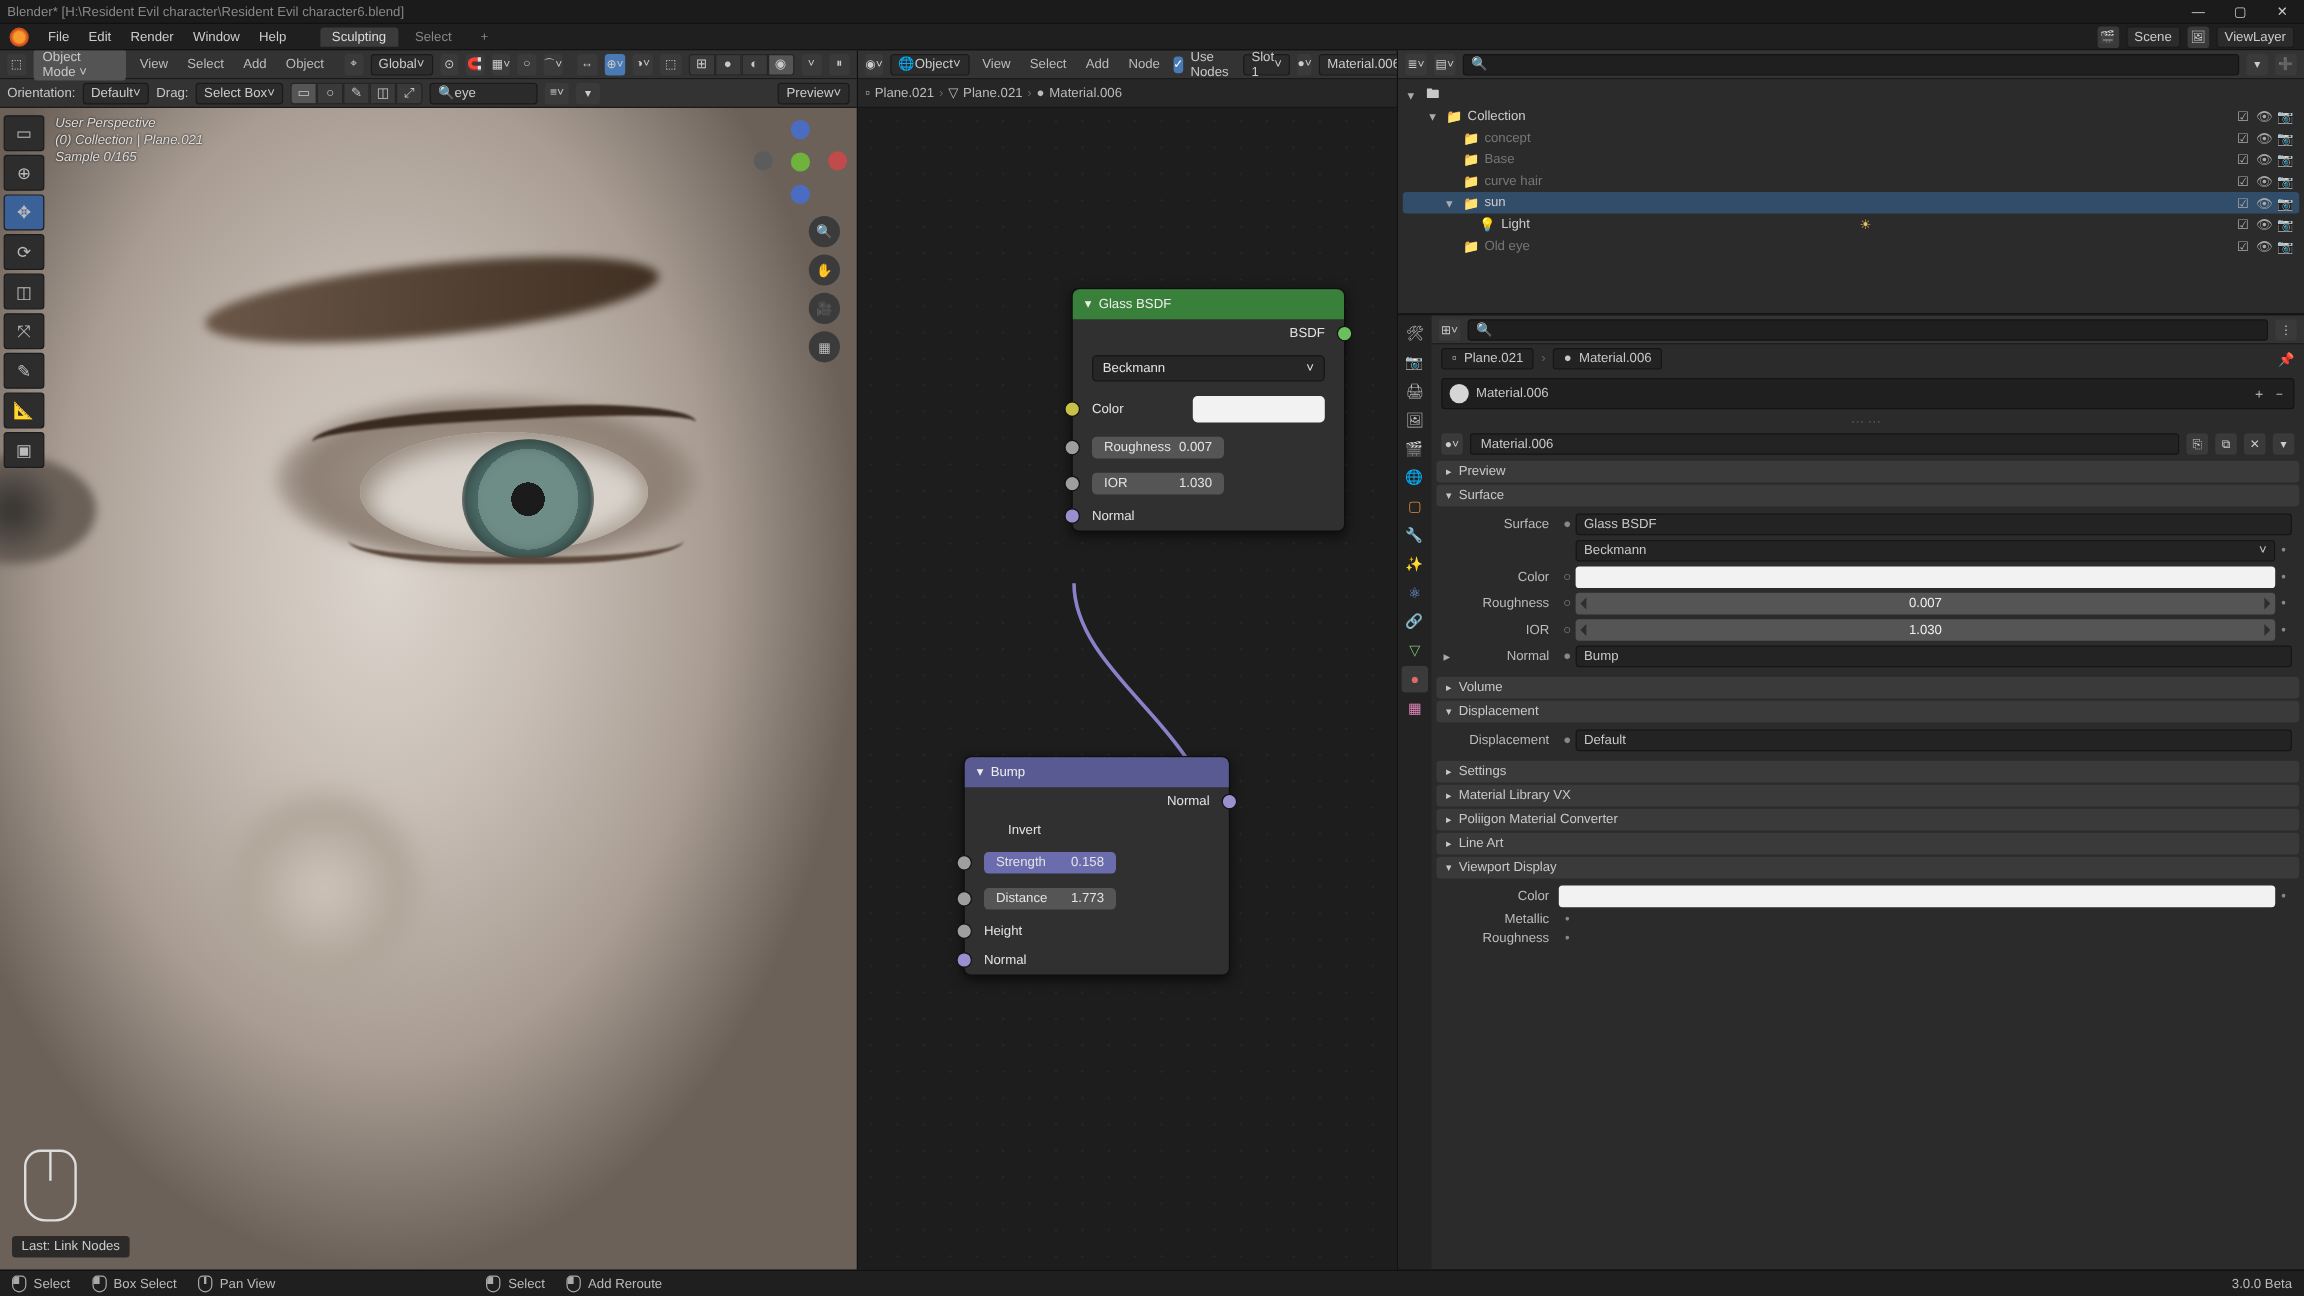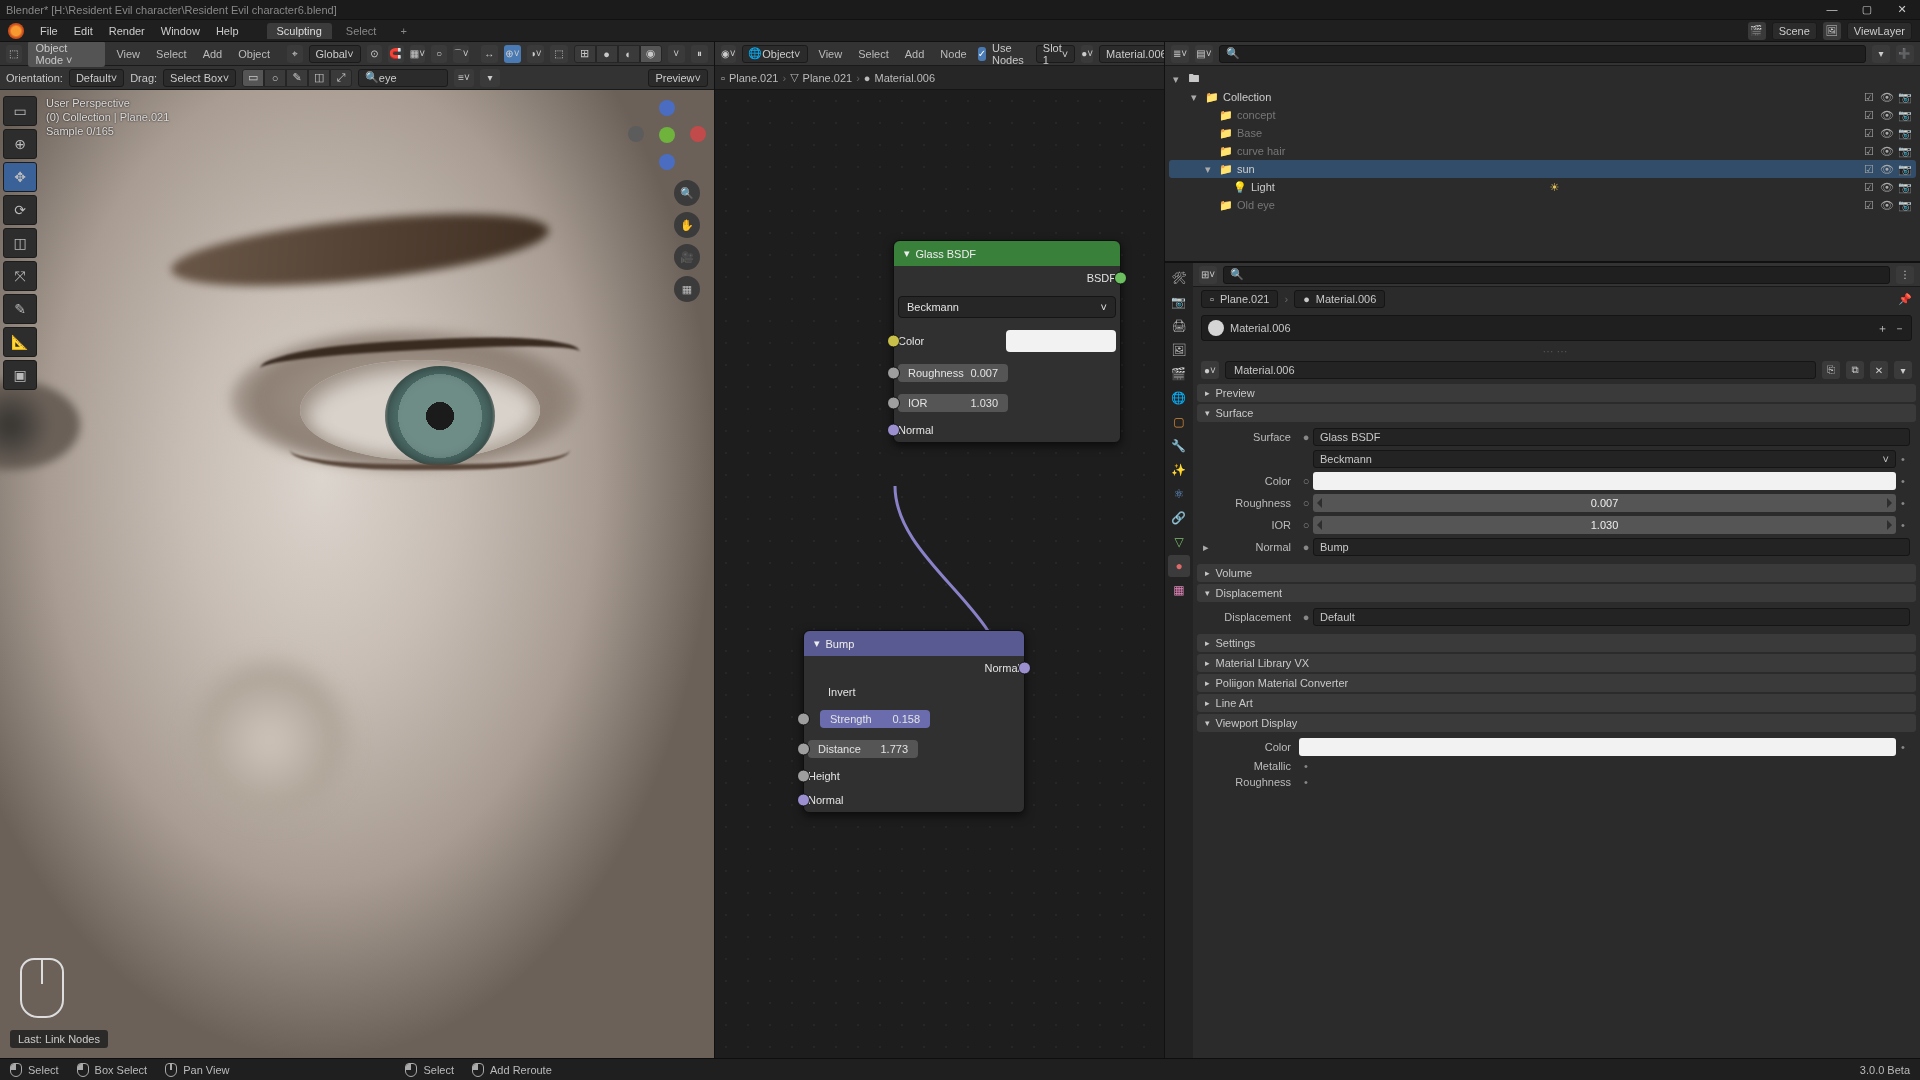--- a/index.html
+++ b/index.html
@@ -40,21 +40,21 @@
 .face-overlay { position:absolute; inset:0; }
 
 .brow { position:absolute; left:170px; top:130px; width:380px; height:60px; border-radius:50%; background:linear-gradient(100deg,#6a5748,#3f2f22); filter:blur(4px); transform:rotate(-6deg); }
 .eye-socket { position:absolute; left:230px; top:240px; width:350px; height:140px; border-radius:50%; background:radial-gradient(ellipse at center,#b3a79c 0%, #8d7f74 60%, transparent 80%); filter:blur(6px); }
 .eye-white { position:absolute; left:300px; top:270px; width:240px; height:100px; border-radius:50%; background:#d8d2cb; box-shadow: inset 6px 8px 20px #9a8d82, inset -6px -6px 14px #b9b0a5; }
 .iris { position:absolute; left:385px; top:276px; width:110px; height:100px; border-radius:50%; background:radial-gradient(circle at 50% 50%, #1b1b1b 0 14px, #6f8d87 14px 42px, #4b6a66 42px 52px, rgba(0,0,0,0) 56px); box-shadow: inset 0 0 14px #26322f; }
 .lid-top { position:absolute; left:260px; top:250px; width:320px; height:40px; border-top:10px solid #3a2b21; border-radius:50%/60%; transform:rotate(-3deg); filter:blur(1px);}
 .lid-bot { position:absolute; left:290px; top:340px; width:280px; height:40px; border-bottom:6px solid #5a473b; border-radius:50%/60%; filter:blur(1px);}
 .nose { position:absolute; left:180px; top:560px; width:180px; height:180px; border-radius:50%; background:radial-gradient(circle,#c9bfb5 10%, #b0a599 50%, transparent 70%); filter:blur(8px);}
 .eye-left { position:absolute; left:-60px; top:290px; width:140px; height:90px; background:radial-gradient(circle,#3d3a36 10%,#6a6058 50%); border-radius:50%; filter:blur(4px);}
-.vp-info { position:absolute; left:46px; top:6px; color:#ddd; line-height:14px; text-shadow:0 0 2px #000;}
+.vp-info { position:absolute; left:46px; top:6px; color:#ddd; line-height:14px; text-shadow:0 0 2px #000;font-style:italic;}
 .vp-info div { font-size:11px; }
 .toolcol { position:absolute; left:3px; top:6px; display:flex; flex-direction:column; gap:3px; }
 .tool { width:34px; height:30px; background:#2d2d2d; border:1px solid #1c1c1c; border-radius:3px; display:flex; align-items:center; justify-content:center; color:#bbb; font-size:14px;}
 .tool.active { background:#3b6199; }
 .gizmo { position:absolute; right:12px; top:10px; width:70px; height:70px; }
 .gizmo .ball { position:absolute; width:16px; height:16px; border-radius:50%; }
 .gizmo .gr { background:#6fb33c; left:27px; top:27px; }
 .gizmo .rd { background:#c14a4a; left:58px; top:26px; }
 .gizmo .bl { background:#4a6dc1; left:27px; top:0; }
 .gizmo .gy { background:#5c5c5c; left:-4px; top:26px; }
@@ -70,26 +70,26 @@
 .ne-header { height:24px; background:#333; border-bottom:1px solid #1a1a1a; display:flex; align-items:center; padding:0 6px; gap:6px; }
 .ne-header .mitem { color:#bbb; padding:0 5px; }
 .breadcrumb { height:24px; background:#262626; border-bottom:1px solid #151515; display:flex; align-items:center; padding:0 6px; gap:4px; color:#bbb;}
 .breadcrumb .sep { color:#666; }
 .node-canvas { position:relative; height:calc(100% - 48px); background:#1d1d1d; background-image:radial-gradient(#272727 1px, transparent 1px); background-size:22px 22px; }
 .node { position:absolute; background:#303030; border:1px solid #0f0f0f; border-radius:6px; box-shadow:0 3px 10px rgba(0,0,0,.6); }
 .node .nhdr { padding:6px 10px; font-size:15px; color:#eee; display:flex; align-items:center; gap:6px; border-radius:6px 6px 0 0;}
 .node .nhdr .chev { font-size:11px; }
 .node-green .nhdr { background:#39803b; }
 .node-purple .nhdr { background:#5a5a93; }
-.node .row { display:flex; align-items:center; justify-content:space-between; padding:6px 4px; font-size:14px; color:#e3e3e3; position:relative; }
+.node .row { display:flex; align-items:center; justify-content:space-between; padding:6px 16px; font-size:14px; color:#e3e3e3; position:relative; }
 .node .row .sock { position:absolute; width:13px; height:13px; border-radius:50%; top:50%; transform:translateY(-50%); border:1px solid #121212;}
 .node .row .sock.l { left:-7px; } .node .row .sock.r { right:-7px; }
 .sock.grey{background:#9e9e9e;} .sock.yellow{background:#c9c049;} .sock.green{background:#6cbf5f;} .sock.purple{background:#9b8fd0;}
 .node .val { background:#555; border-radius:4px; padding:3px 10px; min-width:110px; display:flex; justify-content:space-between; }
-.node .val.highlight{ background:#6b6cae;margin-left:12px; }
+.node .val.highlight{ background:#6b6cae; }
 .node .swatch { width:110px; height:22px; background:#f2f2f2; border-radius:4px; }
 .node select, .node .dropdown { width:calc(100% - 0px); background:#262626; color:#e3e3e3; border:1px solid #151515; border-radius:4px; padding:4px 8px; font-size:14px; display:flex; justify-content:space-between; }
 .wire { position:absolute; pointer-events:none; }
 
 
 .rightcol { display:grid; grid-template-rows:220px 1fr; background:#2b2b2b; }
 .outliner { border-bottom:1px solid #111; display:flex; flex-direction:column; }
 .outl-head { height:24px; background:#333; display:flex; align-items:center; padding:0 6px; gap:6px; border-bottom:1px solid #1a1a1a;}
 .outl-search { flex:1; background:#1f1f1f; border:1px solid #141414; height:18px; border-radius:3px; display:flex; align-items:center; padding:0 6px; color:#888;}
 .tree { padding:4px 4px; overflow:auto; flex:1; }

